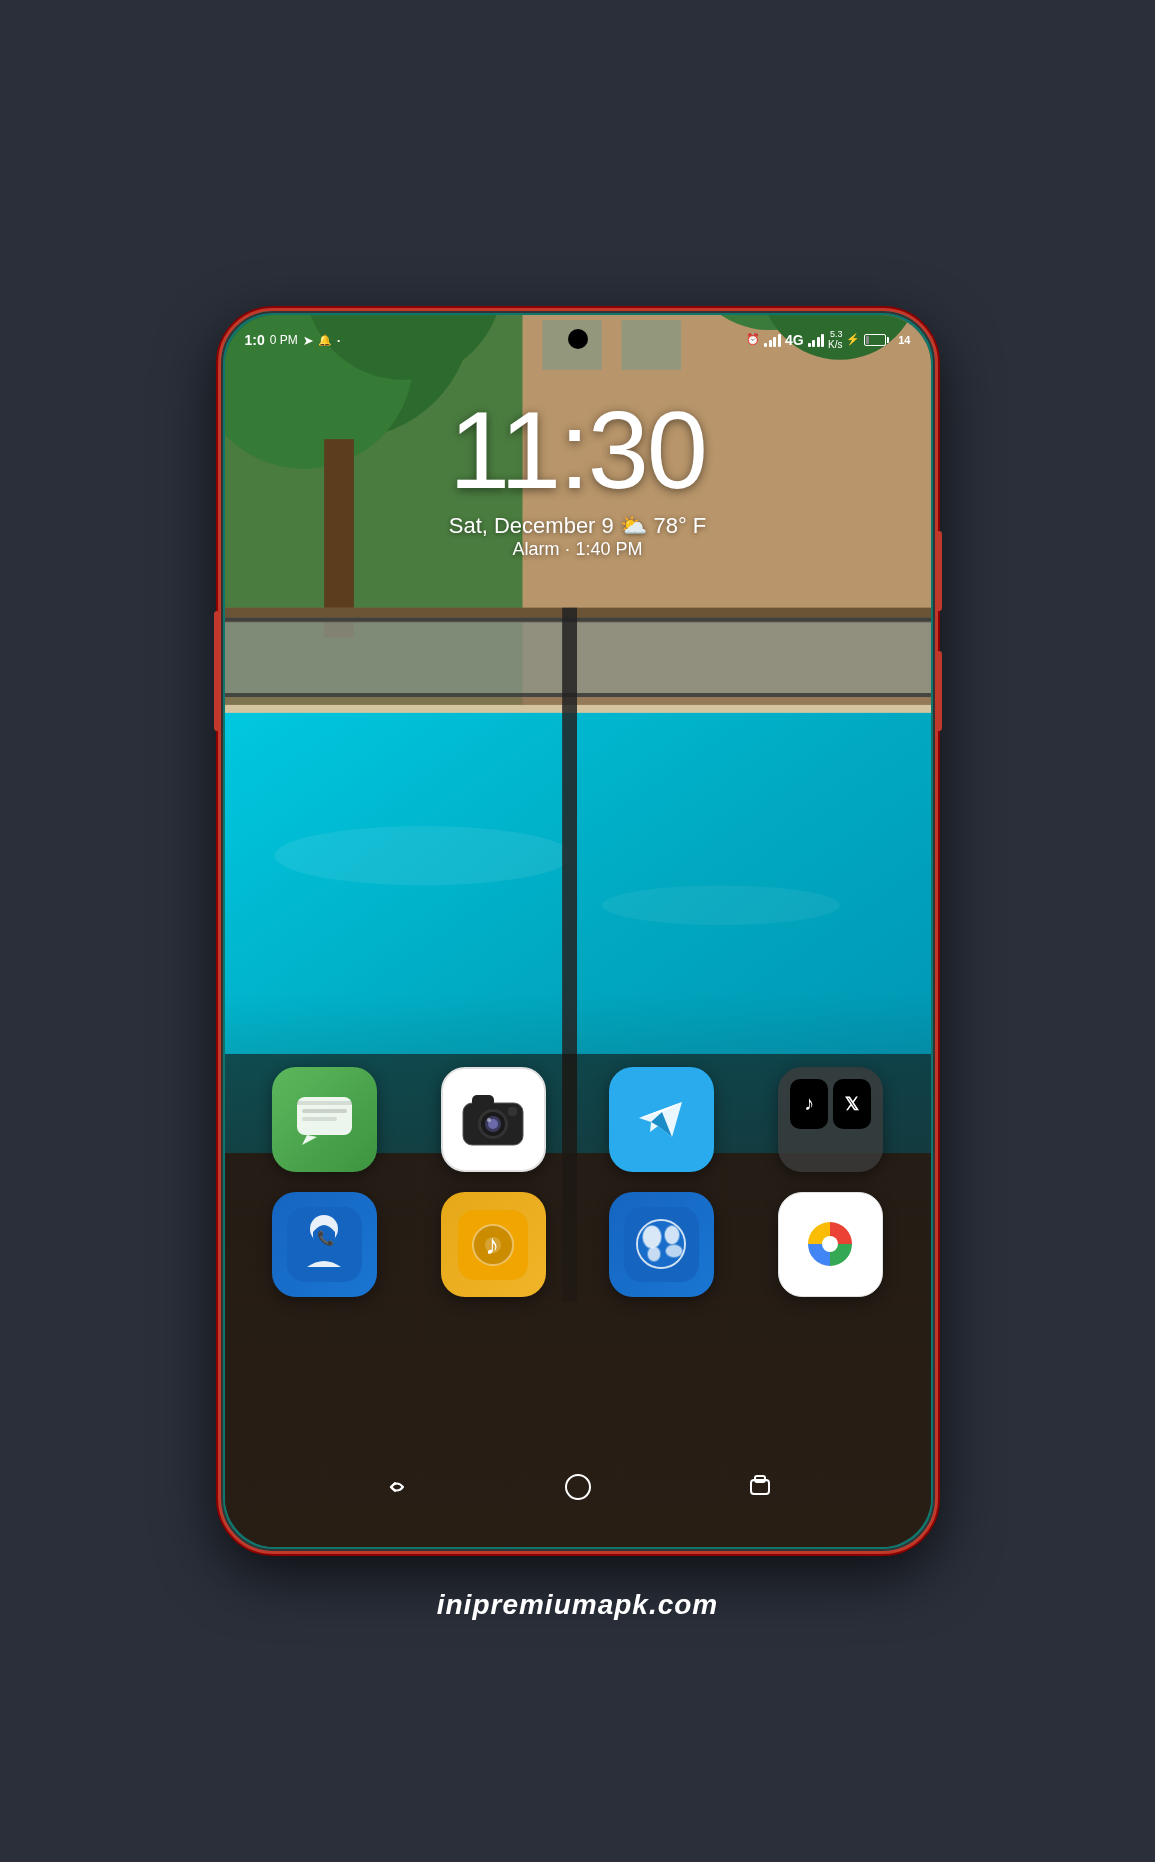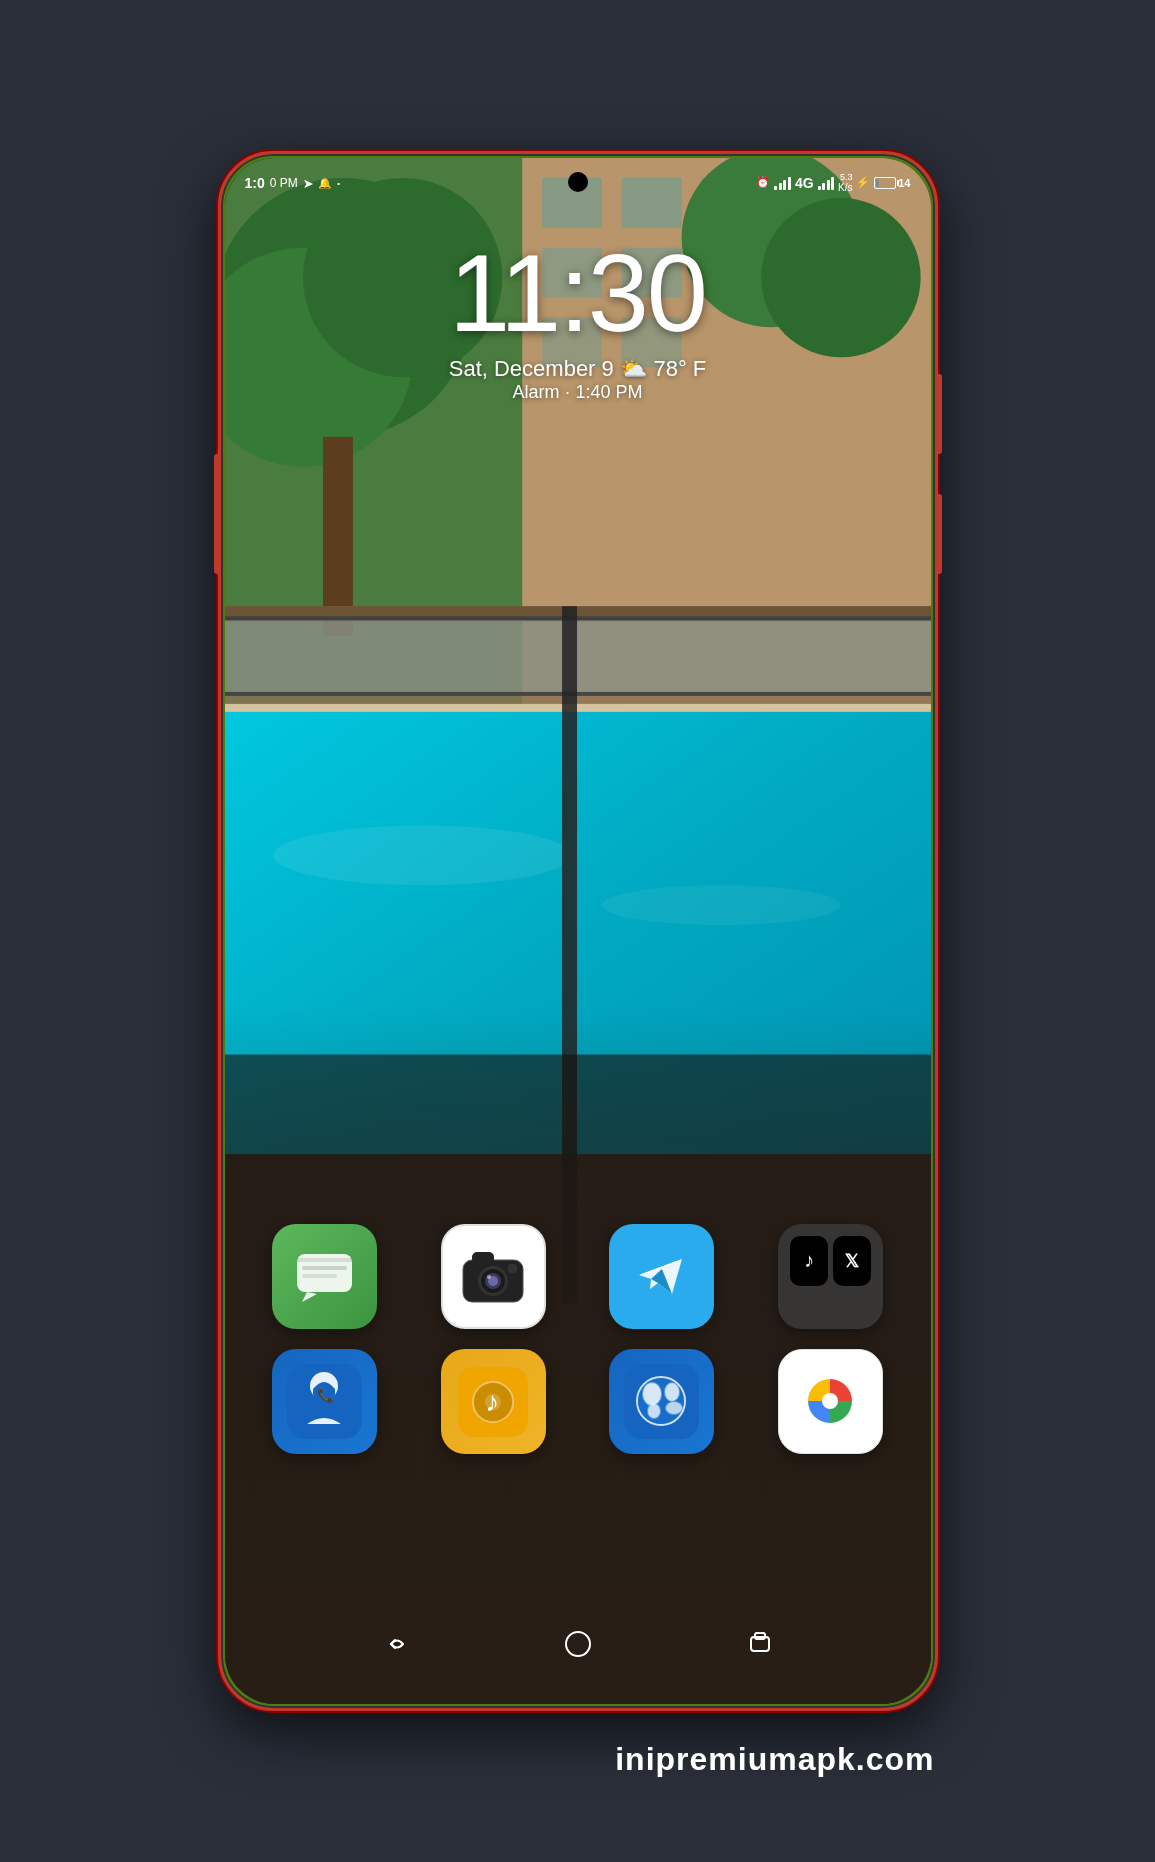--- a/index.html
+++ b/index.html
@@ -19,22 +19,22 @@
       flex-direction: column;
       align-items: center;
       justify-content: center;
       width: 100%;
       height: 100%;
     }
 
     .phone-frame {
       position: relative;
       width: 720px;
-      height: 1560px;
-      background: #4d7c0f;
+      height: 1246px;
+      background: #0f766e;
       border-radius: 55px;
       border: 3px solid #c0392b;
       box-shadow:
         0 0 0 2px #8b0000,
         0 20px 60px rgba(0,0,0,0.7),
         inset 0 0 0 2px #333;
       overflow: visible;
     }
 
     
@@ -285,45 +285,46 @@
       align-items: center;
       justify-content: center;
     }
 
     
     .website-label {
       position: absolute;
       bottom: -70px;
       left: 0;
       right: 0;
-      text-align: right;
+      text-align: center;
       color: white;
-      font-size: 32px;
+      font-size: 28px;
       font-weight: 700;
+      font-style: italic;
       letter-spacing: 1px;
     }
 
     
     .signal-bars {
       display: flex;
       align-items: flex-end;
       gap: 1.5px;
       height: 14px;
     }
     .signal-bar {
       width: 3px;
       background: white;
       border-radius: 1px;
     }
 
     
     .battery {
       display: flex;
       align-items: center;
-      gap: 2px;
+      gap: 12px;
       font-size: 12px;
     }
     .battery-icon {
       width: 22px;
       height: 12px;
       border: 1.5px solid white;
       border-radius: 2px;
       position: relative;
       display: flex;
       align-items: center;

